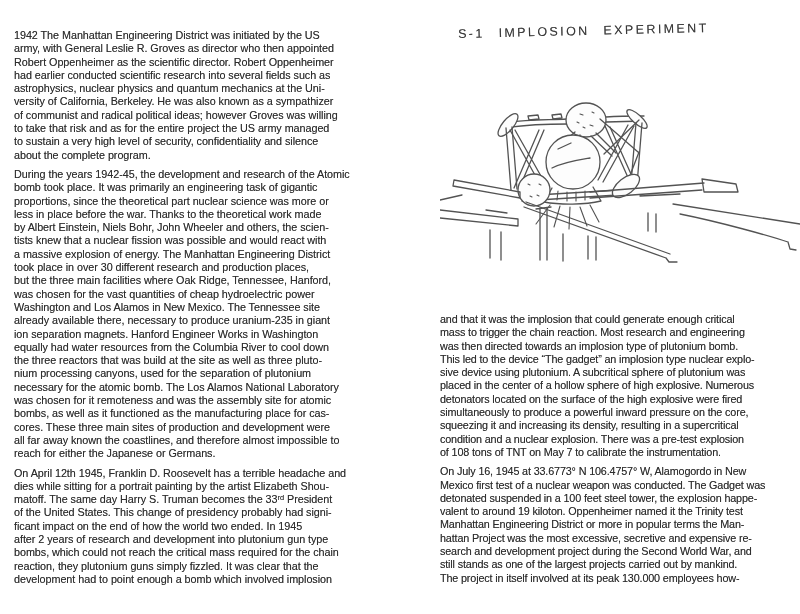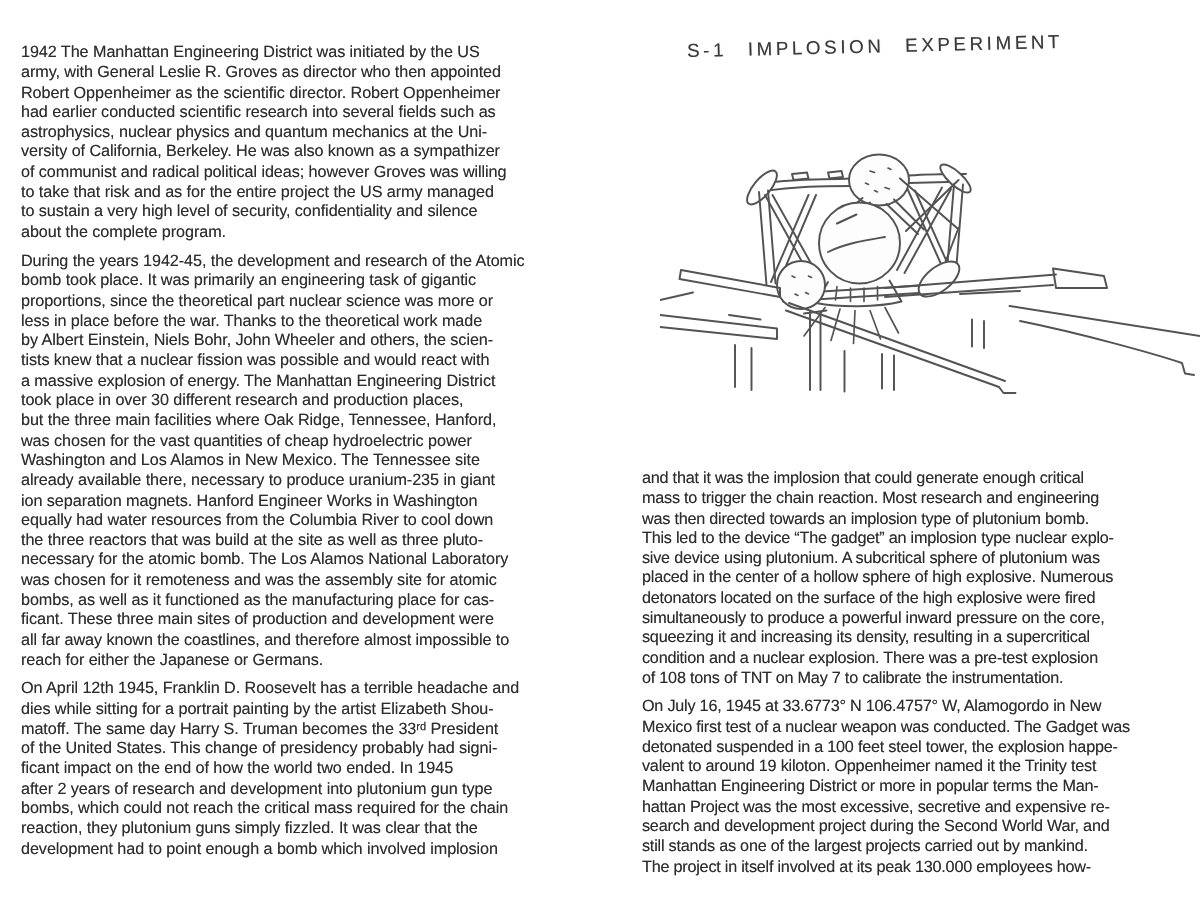--- a/index.html
+++ b/index.html
@@ -8,21 +8,21 @@
     background:#ffffff;
     font-family:"Liberation Sans","DejaVu Sans",sans-serif;
   }
   .page{position:absolute;inset:0;background:#fff;}
   .col{
     position:absolute;color:#2d2d2d;font-size:10.8px;line-height:13.3px;
     letter-spacing:-0.05px;
     text-shadow:0 0 0.4px rgba(45,45,45,0.55);
   }
   .col.left{left:14px;top:29px;width:386px;}
-  .col.right{left:428px;top:313px;width:360px;letter-spacing:-0.15px;}
+  .col.right{left:440px;top:313px;width:360px;letter-spacing:-0.15px;}
   .para{margin:0 0 6px 0;}
   .line{white-space:nowrap;}
   .handwriting{
     position:absolute;left:458px;top:24px;
     font-size:12.5px;color:#3a3a3a;font-weight:400;
     letter-spacing:2.4px;word-spacing:8px;
     transform:rotate(-1.4deg);
     text-shadow:0 0 0.5px rgba(55,55,55,0.5);
   }
   .sketch{position:absolute;left:440px;top:64px;width:360px;height:248px;}
@@ -54,24 +54,25 @@
         <div class="line">tists knew that a nuclear fission was possible and would react with</div>
         <div class="line">a massive explosion of energy. The Manhattan Engineering District</div>
         <div class="line">took place in over 30 different research and production places,</div>
         <div class="line">but the three main facilities where Oak Ridge, Tennessee, Hanford,</div>
         <div class="line">was chosen for the vast quantities of cheap hydroelectric power</div>
         <div class="line">Washington and Los Alamos in New Mexico. The Tennessee site</div>
         <div class="line">already available there, necessary to produce uranium-235 in giant</div>
         <div class="line">ion separation magnets. Hanford Engineer Works in Washington</div>
         <div class="line">equally had water resources from the Columbia River to cool down</div>
         <div class="line">the three reactors that was build at the site as well as three pluto-</div>
+        <div class="line">nium processing canyons, used for the separation of plutonium</div>
         <div class="line">necessary for the atomic bomb. The Los Alamos National Laboratory</div>
         <div class="line">was chosen for it remoteness and was the assembly site for atomic</div>
         <div class="line">bombs, as well as it functioned as the manufacturing place for cas-</div>
-        <div class="line">ficant. These three main sites of production and development were</div>
+        <div class="line">cores. These three main sites of production and development were</div>
         <div class="line">all far away known the coastlines, and therefore almost impossible to</div>
         <div class="line">reach for either the Japanese or Germans.</div>
       </div>
       <div class="para">
         <div class="line">On April 12th 1945, Franklin D. Roosevelt has a terrible headache and</div>
         <div class="line">dies while sitting for a portrait painting by the artist Elizabeth Shou-</div>
         <div class="line">matoff. The same day Harry S. Truman becomes the 33ʳᵈ President</div>
         <div class="line">of the United States. This change of presidency probably had signi-</div>
         <div class="line">ficant impact on the end of how the world two ended. In 1945</div>
         <div class="line">after 2 years of research and development into plutonium gun type</div>

